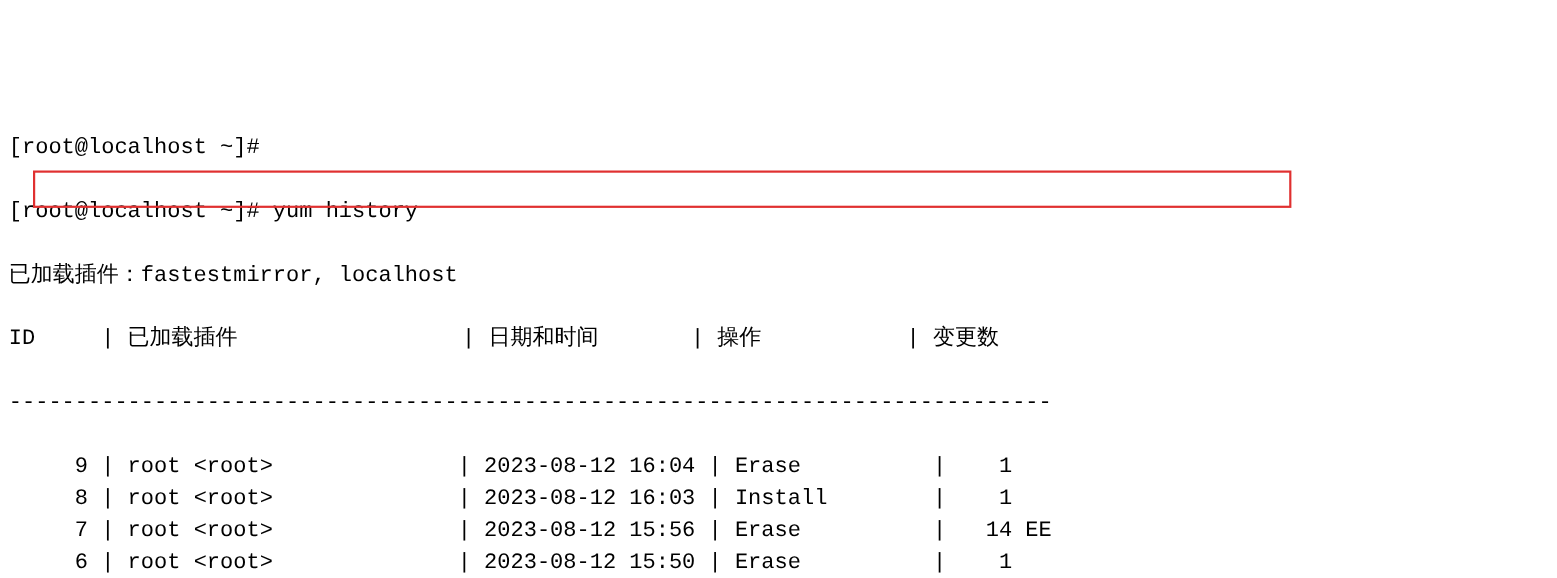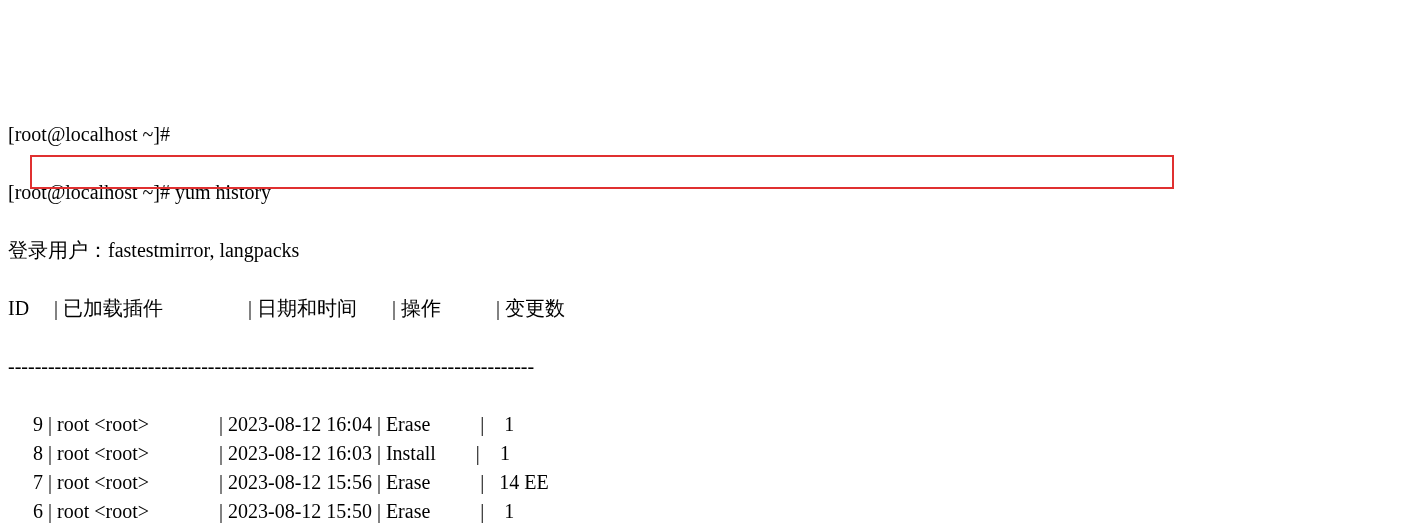--- a/index.html
+++ b/index.html
@@ -8,39 +8,39 @@
     background: #ffffff;
     font-family: "Consolas", "Courier New", monospace;
     font-size: 20px;
     line-height: 1.45;
     color: #000000;
     white-space: pre;
     position: relative;
     width: 1415px;
     box-sizing: border-box;
   }
-  .line { white-space: pre; font-family: Liberation Serif, serif; }
+  .line { white-space: pre; }
   .highlight-box {
     position: absolute;
     border: 2px solid #e03030;
     pointer-events: none;
     left: 30px;
     top: 155px;
     width: 1140px;
     height: 30px;
   }
 </style>
 </head>
 <body>
 
 
 
 <div class="line"><span>[root@localhost ~]# </span></div>
 <div class="line"><span>[root@localhost ~]# </span><span>yum history</span></div>
-<div class="line">登录用户：fastestmirror, langpacks</div>
+<div class="line">已加载插件：fastestmirror, localhost</div>
 <div class="line">ID     | 已加载插件                 | 日期和时间       | 操作           | 变更数</div>
 <div class="line">-------------------------------------------------------------------------------</div>
 <div id="rows-container"><div class="line">     9 | root &lt;root&gt;              | 2023-08-12 16:04 | Erase          |    1</div><div class="line">     8 | root &lt;root&gt;              | 2023-08-12 16:03 | Install        |    1</div><div class="line">     7 | root &lt;root&gt;              | 2023-08-12 15:56 | Erase          |   14 EE</div><div class="line">     6 | root &lt;root&gt;              | 2023-08-12 15:50 | Erase          |    1</div></div>
 
 
 
 <div class="highlight-box"></div>
 
 
 

